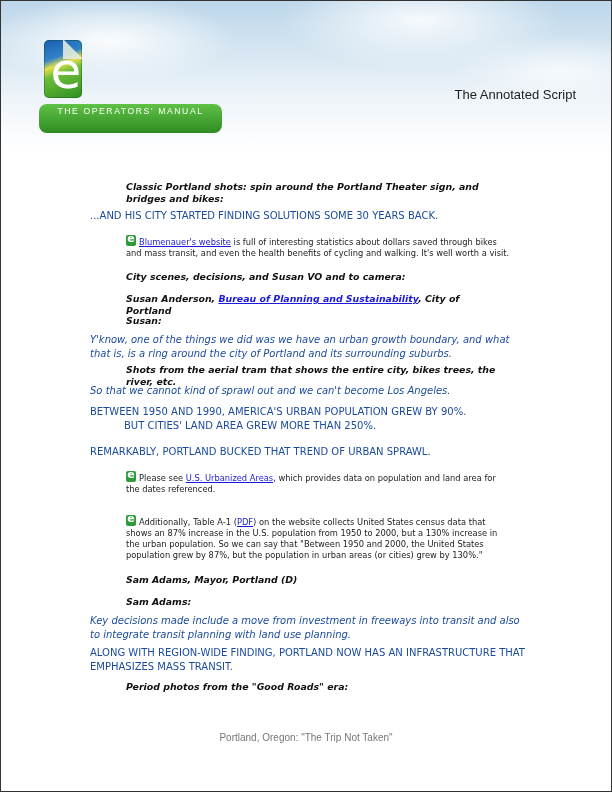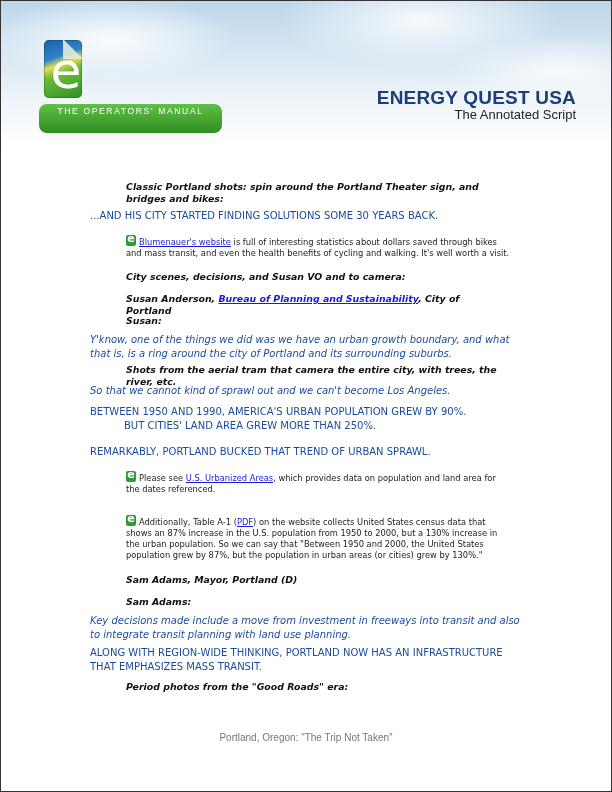--- a/index.html
+++ b/index.html
@@ -99,63 +99,62 @@
 
 <div class="header-bg"></div>
 
 <div class="logo">
   <div class="logo-tile"></div>
   <div class="logo-e">e</div>
   <div class="logo-banner">THE OPERATORS' MANUAL</div>
 </div>
 
 <div class="brand">
-  <div class="brand-title">ENERGY QUEST USA</div>
   <div class="brand-sub">The Annotated Script</div>
 </div>
 
 <div class="content">
   <p class="p dir" style="top:181px;">Classic Portland shots: spin around the Portland Theater sign, and bridges and bikes:</p>
 
   <p class="p narr" style="top:209px;">...AND HIS CITY STARTED FINDING SOLUTIONS SOME 30 YEARS BACK.</p>
 
   <p class="p note" style="top:235px;">
     <span class="e-icon"></span><span class="link">Blumenauer's website</span><span> is full of interesting statistics about dollars saved through bikes and mass transit, and even the health benefits of cycling and walking. It's well worth a visit.</span>
   </p>
 
   <p class="p dir" style="top:271px;">City scenes, decisions, and Susan VO and to camera:</p>
 
   <p class="p dir" style="top:293px;"><span>Susan Anderson, </span><span class="link">Bureau of Planning and Sustainability</span><span>, City of Portland</span></p>
 
   <p class="p dir" style="top:315px;">Susan:</p>
 
   <p class="p narr it" style="top:333px;">Y'know, one of the things we did was we have an urban growth boundary, and what that is, is a ring around the city of Portland and its surrounding suburbs.</p>
 
-  <p class="p dir" style="top:364px;">Shots from the aerial tram that camera the entire city, with trees, the river, etc.</p>
+  <p class="p dir" style="top:364px;">Shots from the aerial tram that shows the entire city, bikes trees, the river, etc.</p>
 
   <p class="p narr it" style="top:384px;">So that we cannot kind of sprawl out and we can't become Los Angeles.</p>
 
   <p class="p narr" style="top:405px;">BETWEEN 1950 AND 1990, AMERICA'S URBAN POPULATION GREW BY 90%.</p>
   <p class="p narr" style="top:419px;margin-left:34px;">BUT CITIES' LAND AREA GREW MORE THAN 250%.</p>
   <p class="p narr" style="top:445px;">REMARKABLY, PORTLAND BUCKED THAT TREND OF URBAN SPRAWL.</p>
 
   <p class="p note" style="top:471px;">
     <span class="e-icon"></span><span>Please see </span><span class="link">U.S. Urbanized Areas</span><span>, which provides data on population and land area for the dates referenced.</span>
   </p>
 
   <p class="p note" style="top:515px;">
     <span class="e-icon"></span><span>Additionally, Table A-1 (</span><span class="link">PDF</span><span>) on the website collects United States census data that shows an 87% increase in the U.S. population from 1950 to 2000, but a 130% increase in the urban population. So we can say that "Between 1950 and 2000, the United States population grew by 87%, but the population in urban areas (or cities) grew by 130%."</span>
   </p>
 
   <p class="p dir" style="top:574px;">Sam Adams, Mayor, Portland (D)</p>
   <p class="p dir" style="top:596px;">Sam Adams:</p>
 
   <p class="p narr it" style="top:614px;">Key decisions made include a move from investment in freeways into transit and also to integrate transit planning with land use planning.</p>
 
-  <p class="p narr" style="top:646px;">ALONG WITH REGION-WIDE THINKING, PORTLAND NOW HAS AN INFRASTRUCTURE THAT EMPHASIZES MASS TRANSIT.</p>
+  <p class="p narr" style="top:646px;">ALONG WITH REGION-WIDE FINDING, PORTLAND NOW HAS AN INFRASTRUCTURE THAT EMPHASIZES MASS TRANSIT.</p>
 
   <p class="p dir" style="top:681px;">Period photos from the "Good Roads" era:</p>
 </div>
 
 <div class="footer">
   <div>Portland, Oregon: "The Trip Not Taken"</div>
 </div>
 
 <div class="page-border"></div>
 

